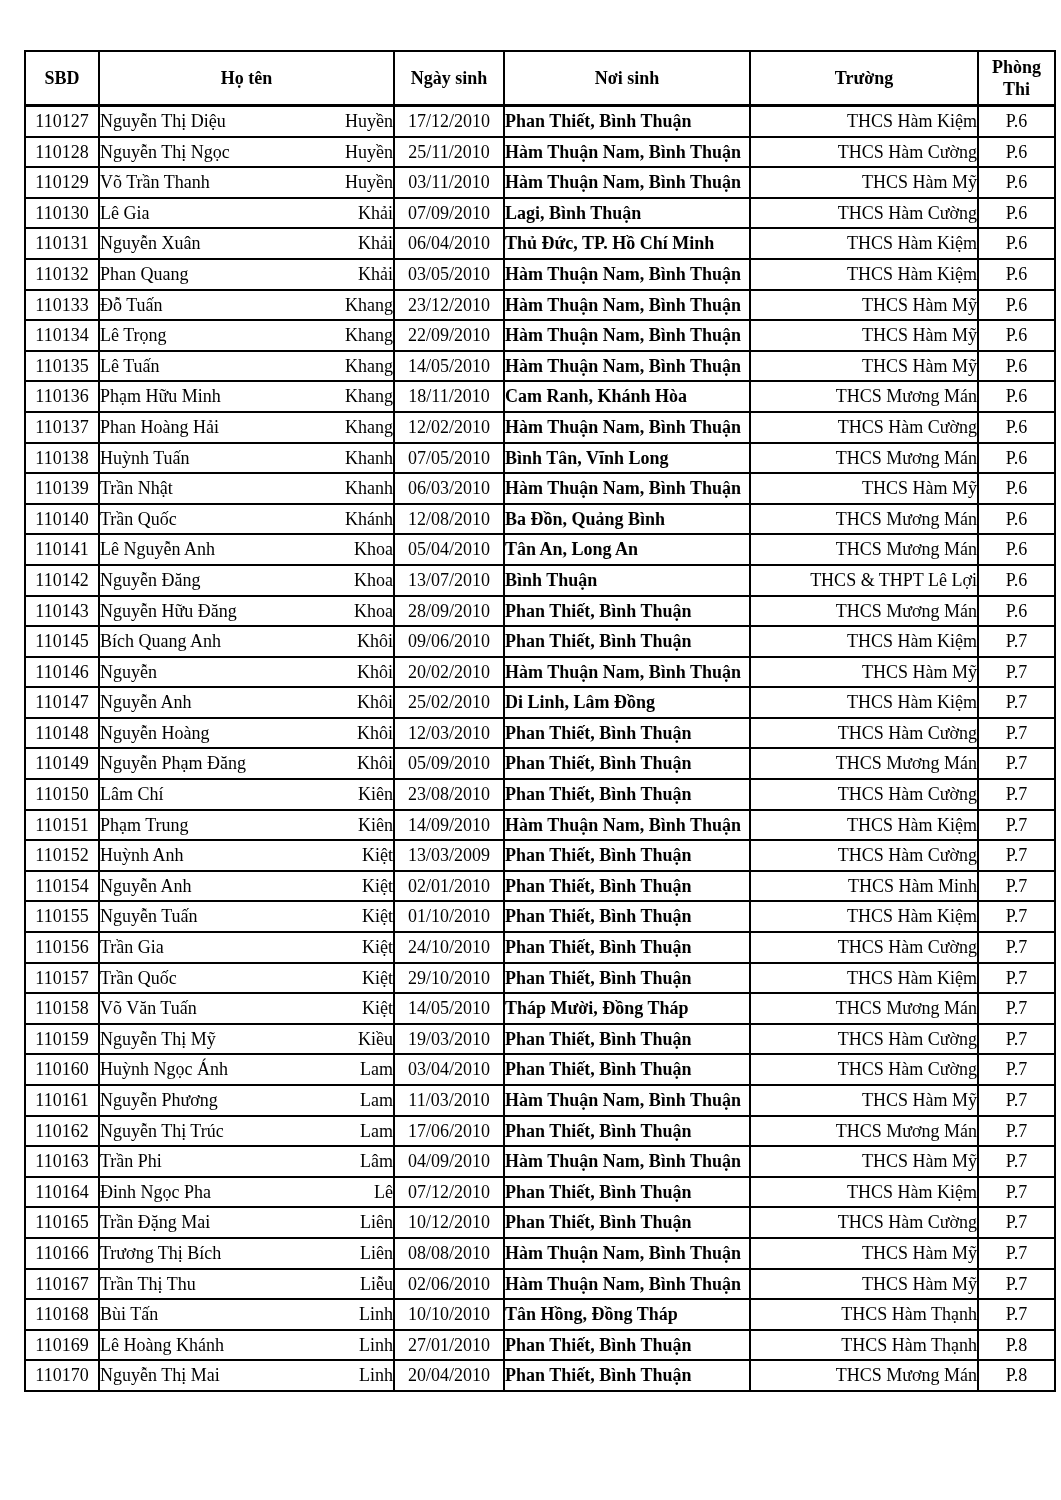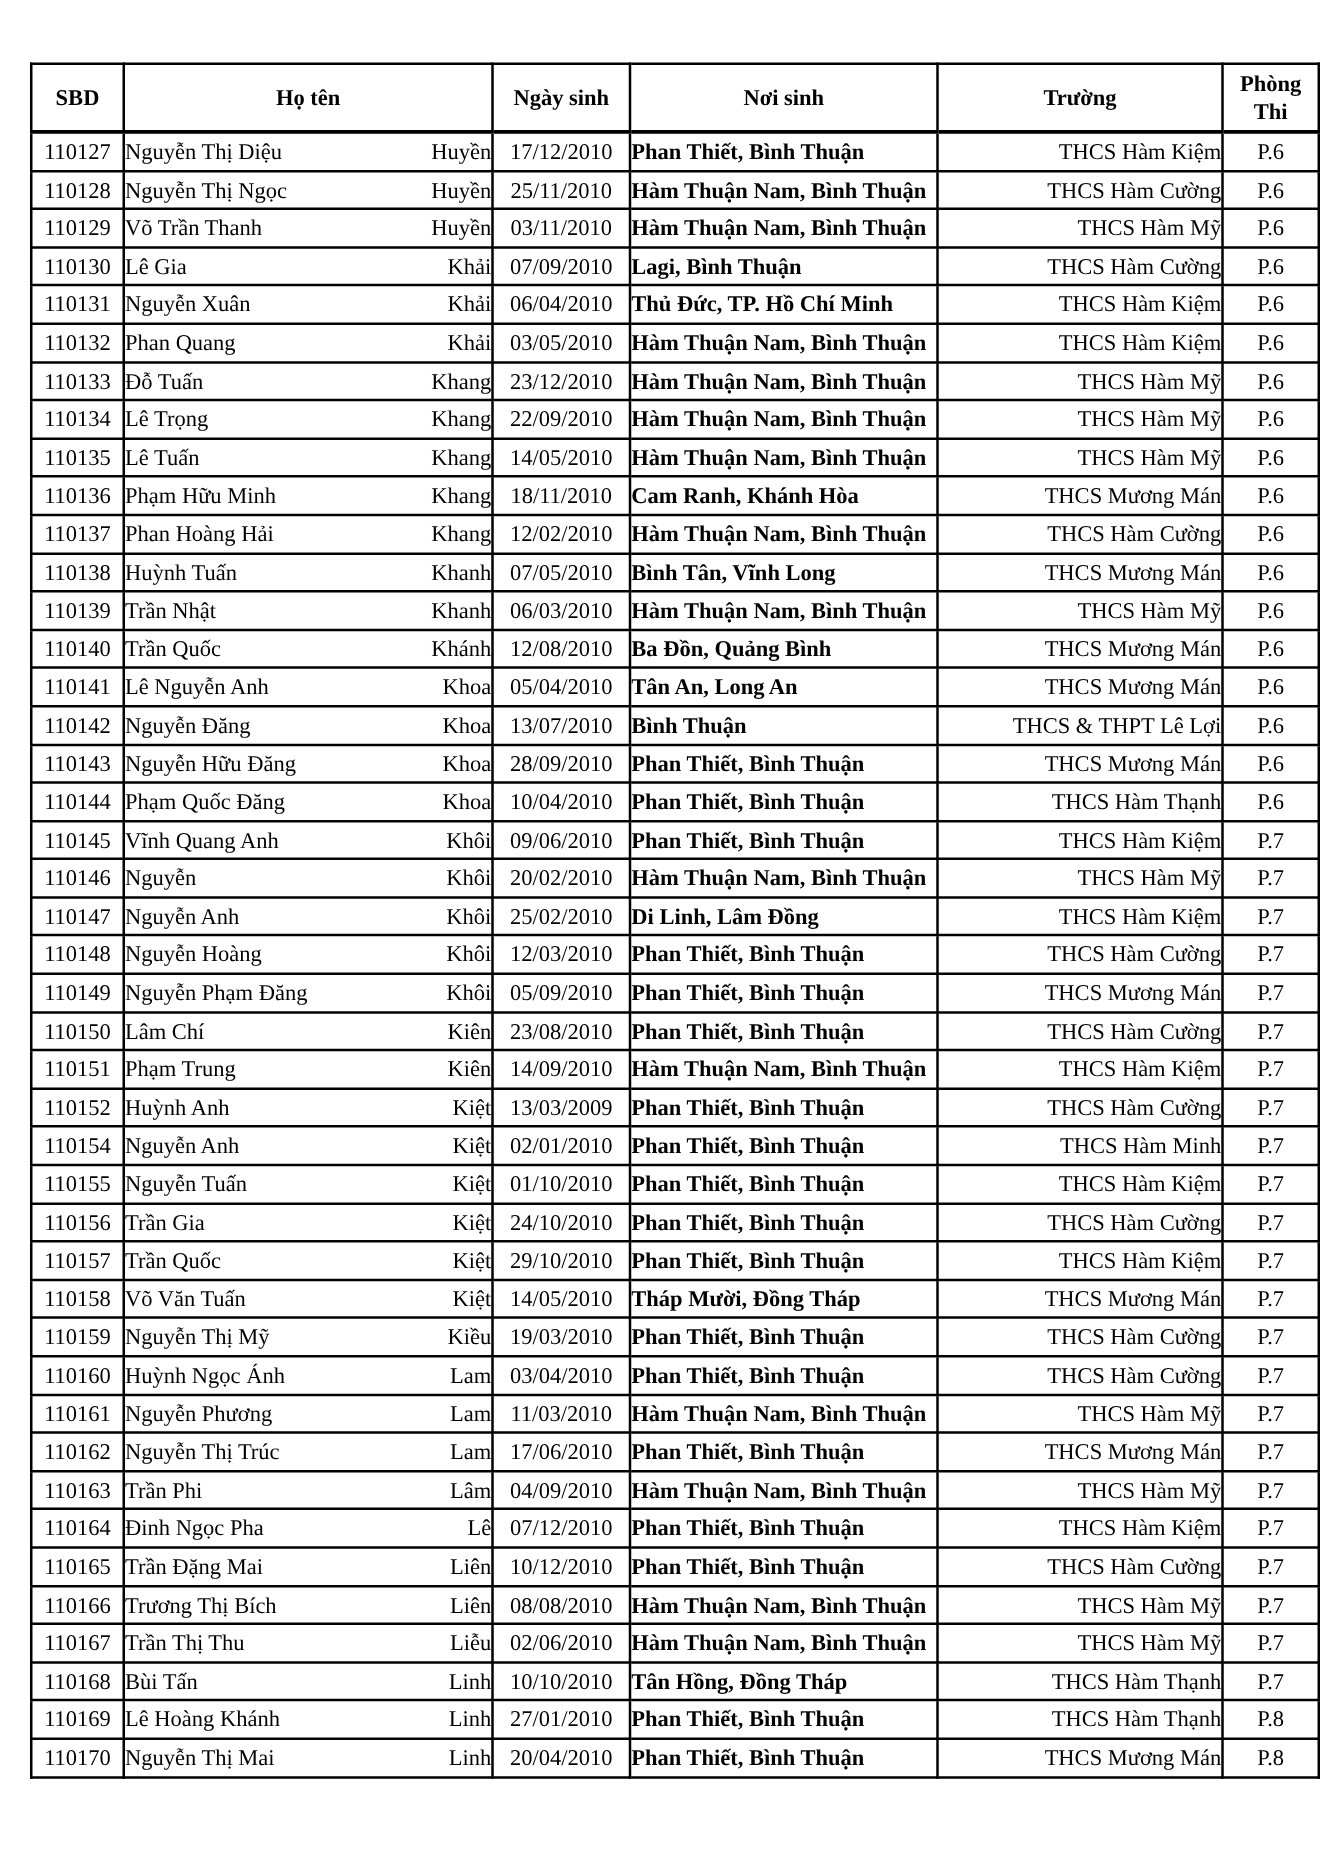--- a/index.html
+++ b/index.html
@@ -262,34 +262,23 @@
           <td class="c-name">
             <span class="nb">Nguyễn Hữu Đăng</span>
             <span class="ng">Khoa</span>
           </td>
           <td class="c-dob">28/09/2010</td>
           <td class="c-pob">Phan Thiết, Bình Thuận</td>
           <td class="c-school">THCS Mương Mán</td>
           <td class="c-room">P.6</td>
         </tr>
         <tr>
-          <td class="c-sbd">110144</td>
-          <td class="c-name">
-            <span class="nb">Phạm Quốc Đăng</span>
-            <span class="ng">Khoa</span>
-          </td>
-          <td class="c-dob">10/04/2010</td>
-          <td class="c-pob">Phan Thiết, Bình Thuận</td>
-          <td class="c-school">THCS Hàm Thạnh</td>
-          <td class="c-room">P.6</td>
-        </tr>
-        <tr>
           <td class="c-sbd">110145</td>
           <td class="c-name">
-            <span class="nb">Vĩnh Quang Anh</span>
+            <span class="nb">Bích Quang Anh</span>
             <span class="ng">Khôi</span>
           </td>
           <td class="c-dob">09/06/2010</td>
           <td class="c-pob">Phan Thiết, Bình Thuận</td>
           <td class="c-school">THCS Hàm Kiệm</td>
           <td class="c-room">P.7</td>
         </tr>
         <tr>
           <td class="c-sbd">110146</td>
           <td class="c-name">

